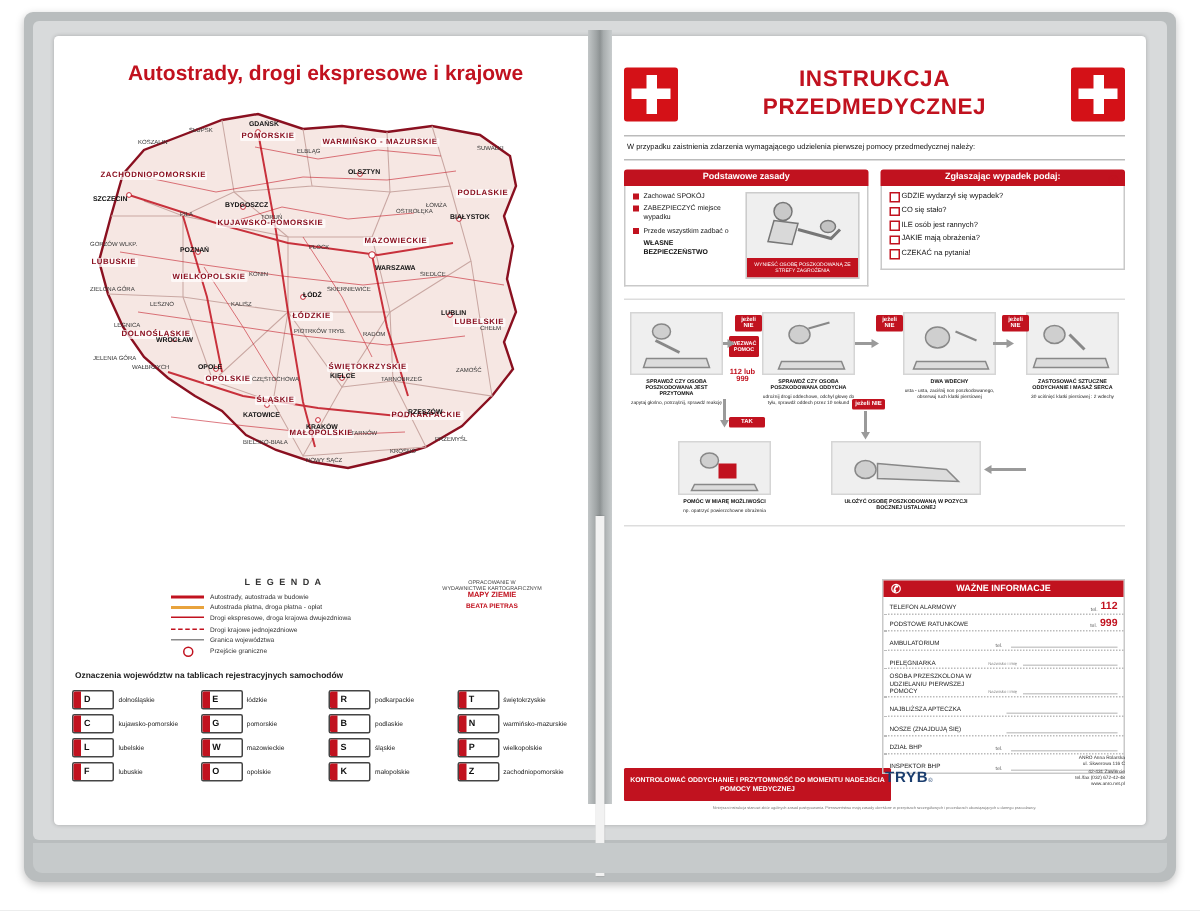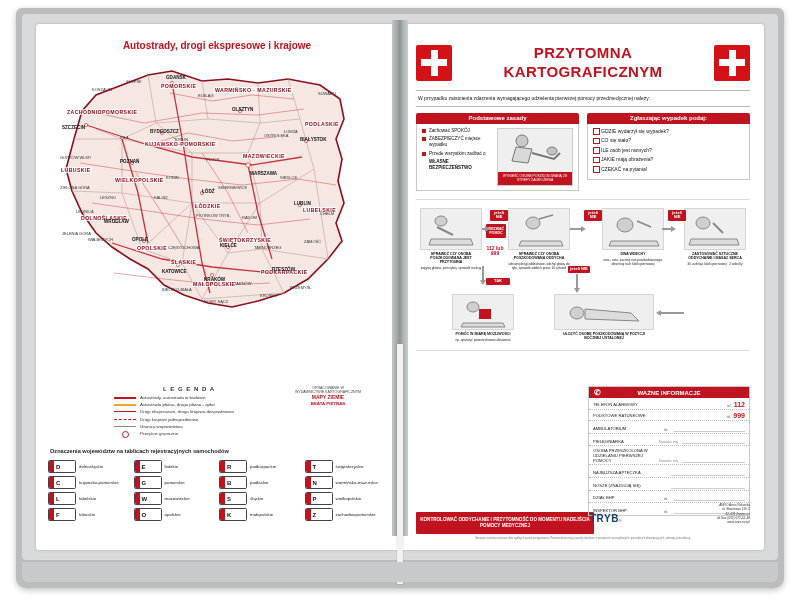--- a/index.html
+++ b/index.html
@@ -36,21 +36,21 @@
     background:#f2f2f2;box-shadow:0 0 1px rgba(0,0,0,.35);
   }
   .book-bottom{
     position:absolute;left:6px;right:6px;bottom:6px;height:20px;
     background:#c6cacb;border-radius:0 0 6px 6px;
   }
 
   
   .lp{position:absolute;inset:0;padding:10px 12px;box-sizing:border-box;}
   .lp-title{
-    color:#c1121f;font-size:10px;font-weight:bold;text-align:center;margin-top:6px;
+    color:#c1121f;font-size:14px;font-weight:bold;text-align:center;margin-top:6px;
   }
   .pl-head{text-align:center;margin-top:14px;}
   .pl-head .pl-name{font-size:11px;letter-spacing:4px;font-weight:bold;color:#222;}
   .pl-head .pl-sub{font-size:6px;color:#333;margin-top:2px;}
 
   .map-wrap{position:relative;width:330px;height:268px;margin:2px auto 0;}
   .map-svg{position:absolute;left:0;top:0;}
   .voiv{
     position:absolute;font-size:5.2px;font-weight:bold;color:#8a1020;
     letter-spacing:.4px;white-space:nowrap;
@@ -467,22 +467,22 @@
           </div>
         </div>
       </div>
 
       <div class="page page-right">
         <div class="rp">
 
           <div class="rp-head">
             <div class="cross"></div>
             <div class="rp-title">
-              <div>PRZYTOMNA</div>
-              <div>KARTOGRAFICZNYM</div>
+              <div>INSTRUKCJA</div>
+              <div>PRZEDMEDYCZNEJ</div>
             </div>
             <div class="cross"></div>
           </div>
 
           <div class="rp-intro">W przypadku zaistnienia zdarzenia wymagającego udzielenia pierwszej pomocy przedmedycznej należy:</div>
 
           <div class="two-col">
             <div class="panel">
               <div class="panel-hd">Podstawowe zasady</div>
               <div class="panel-bd rules">

